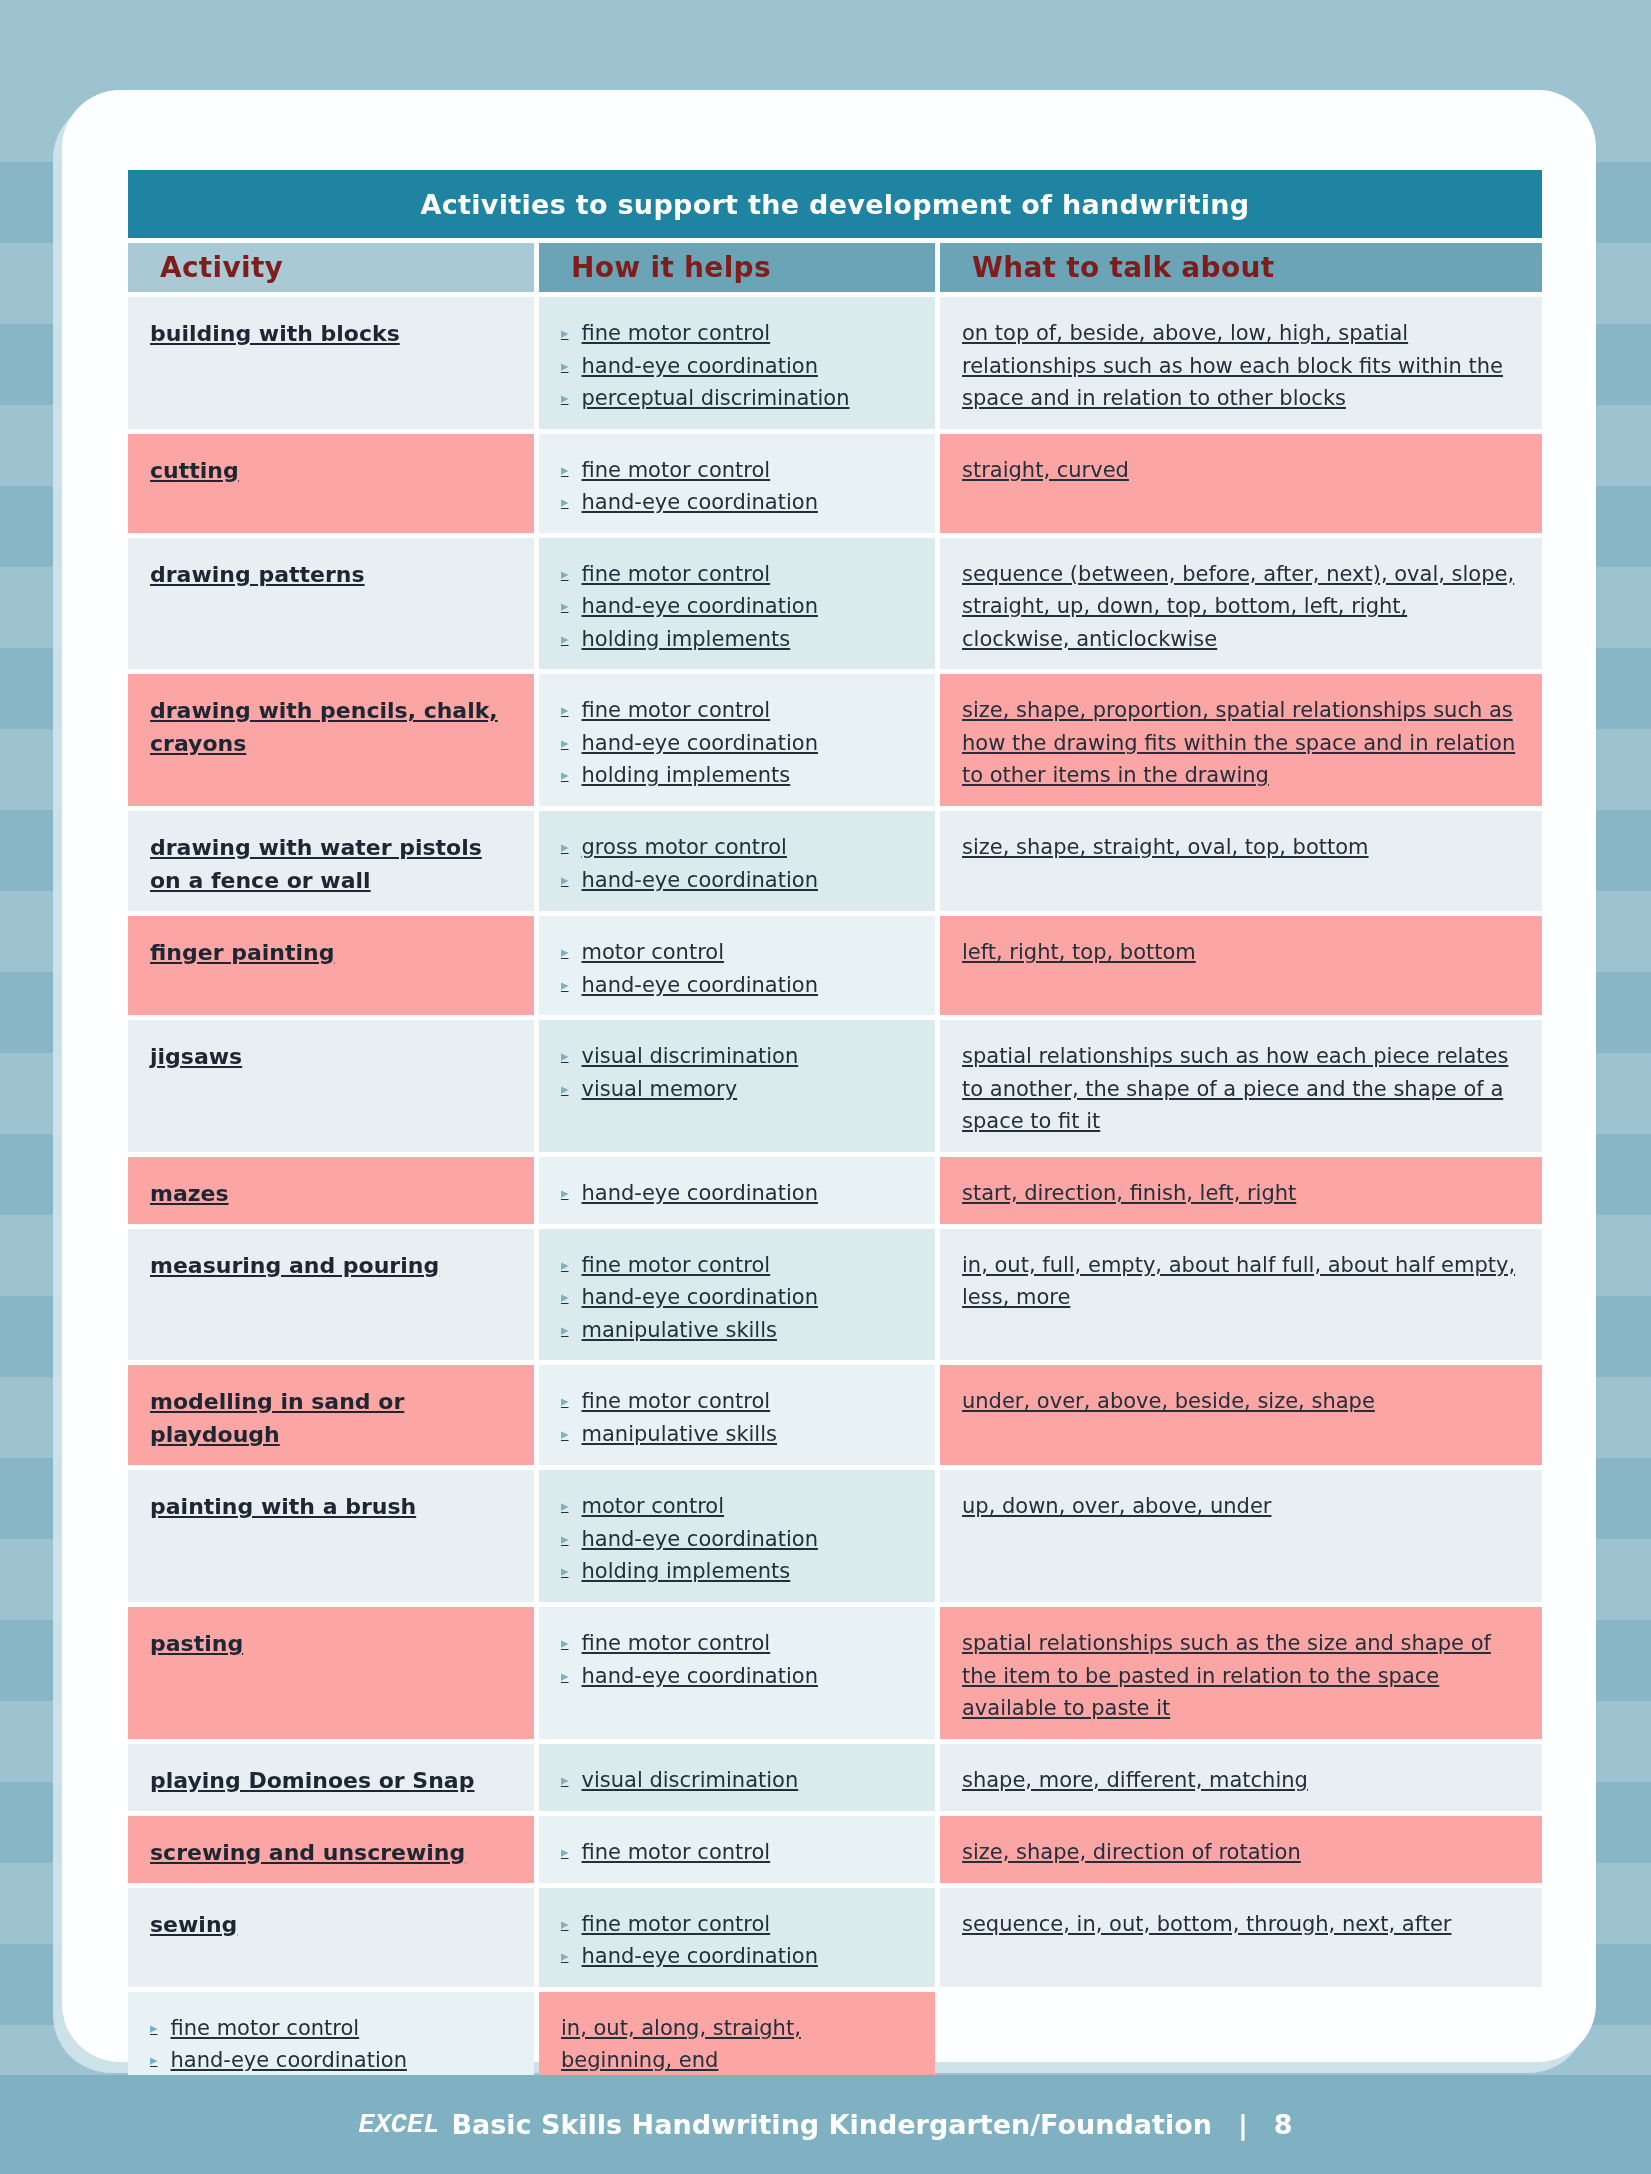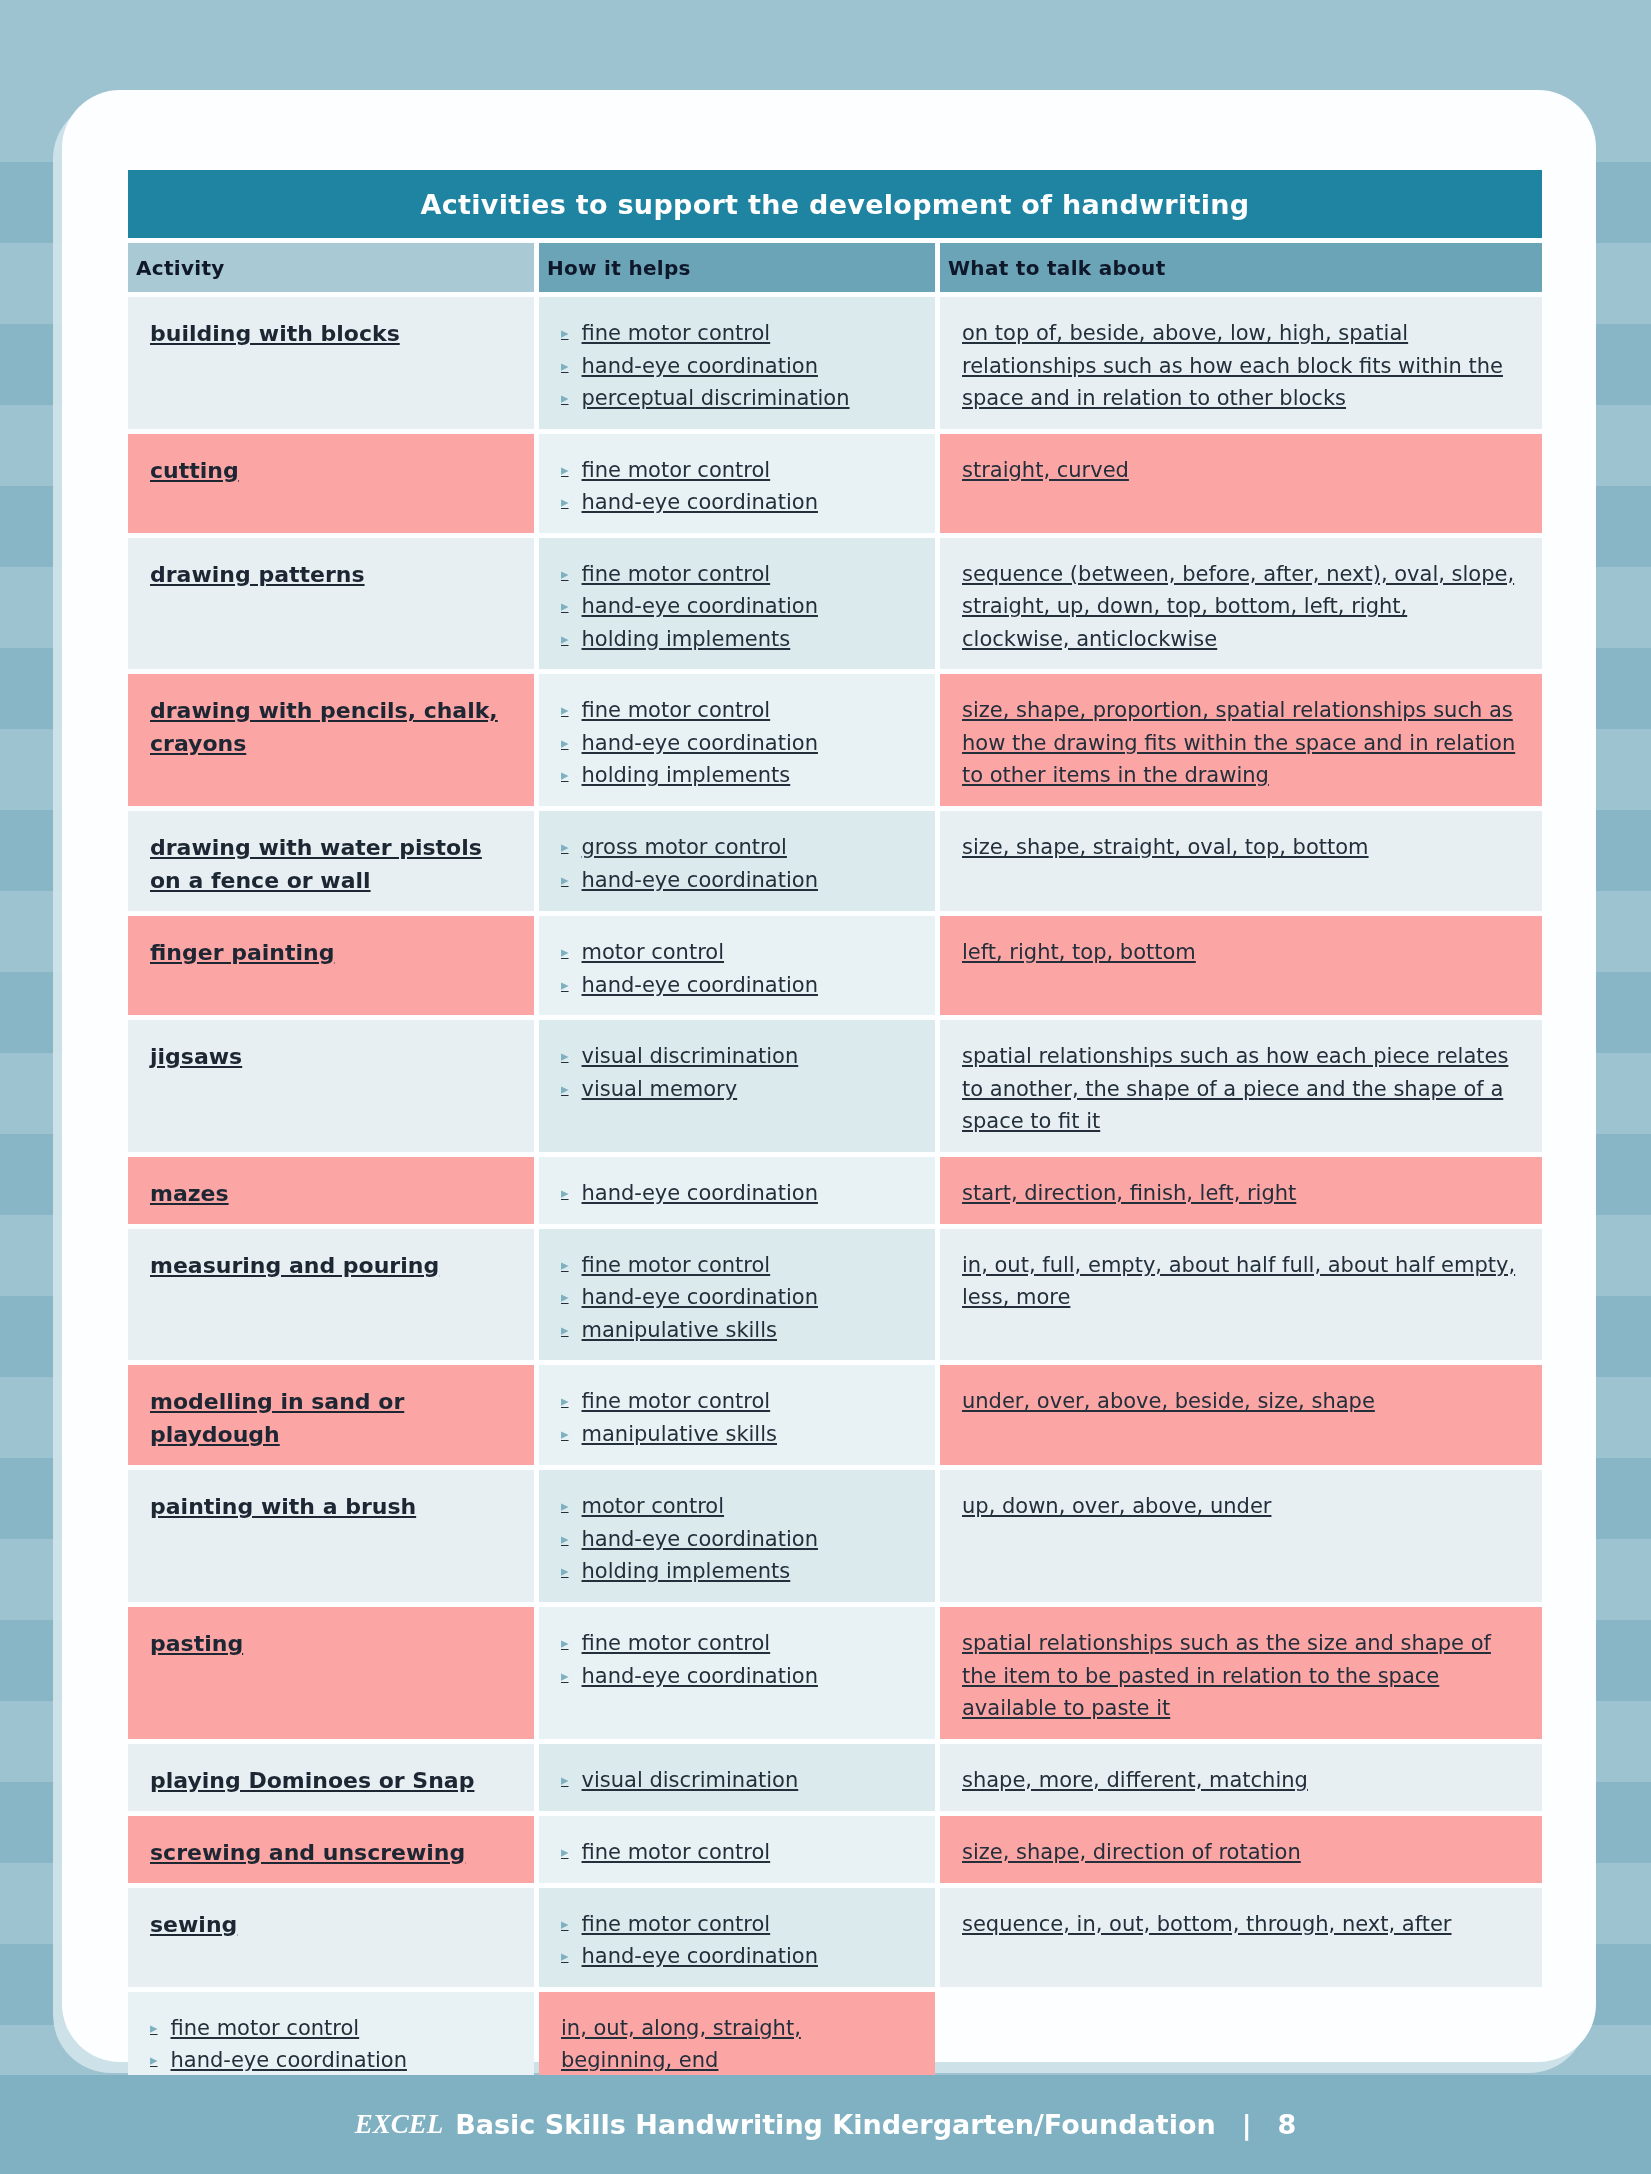--- a/index.html
+++ b/index.html
@@ -37,23 +37,23 @@
   }
   .col-headers {
     display: grid;
     grid-template-columns: 406px 396px 1fr;
     column-gap: 5px;
     margin-bottom: 5px;
   }
   .col-header {
     height: 49px;
     display: flex; align-items: center;
-    padding-left: 8px;
-    color: #0f172a;
-    font-size: 20px; font-weight: bold;
+    padding-left: 32px;
+    color: #7f1d1d;
+    font-size: 28px; font-weight: bold;
     letter-spacing: 0.3px;
     background: #6ba4b7;
   }
   .col-header.first { background: #a9c9d4; }
   .row {
     display: grid;
     grid-template-columns: 406px 396px 1fr;
     column-gap: 5px;
     margin-bottom: 5px;
   }
@@ -88,21 +88,21 @@
     position: absolute;
     left: 0; bottom: 0;
     width: 100%; height: 99px;
     background: #7fb1c2;
     display: flex; align-items: center; justify-content: center;
     color: #ffffff;
     font-size: 27px; font-weight: bold;
     white-space: pre;
   }
   .footer .brand {
-    font-family: Liberation Serif, serif;
+    font-family: Liberation Mono, monospace;
     font-style: italic;
     font-weight: bold;
     margin-right: 12px;
   }
   .footer .sep { margin: 0 26px; }
 </style>
 </head>
 <body>
 
 <div class="card">

